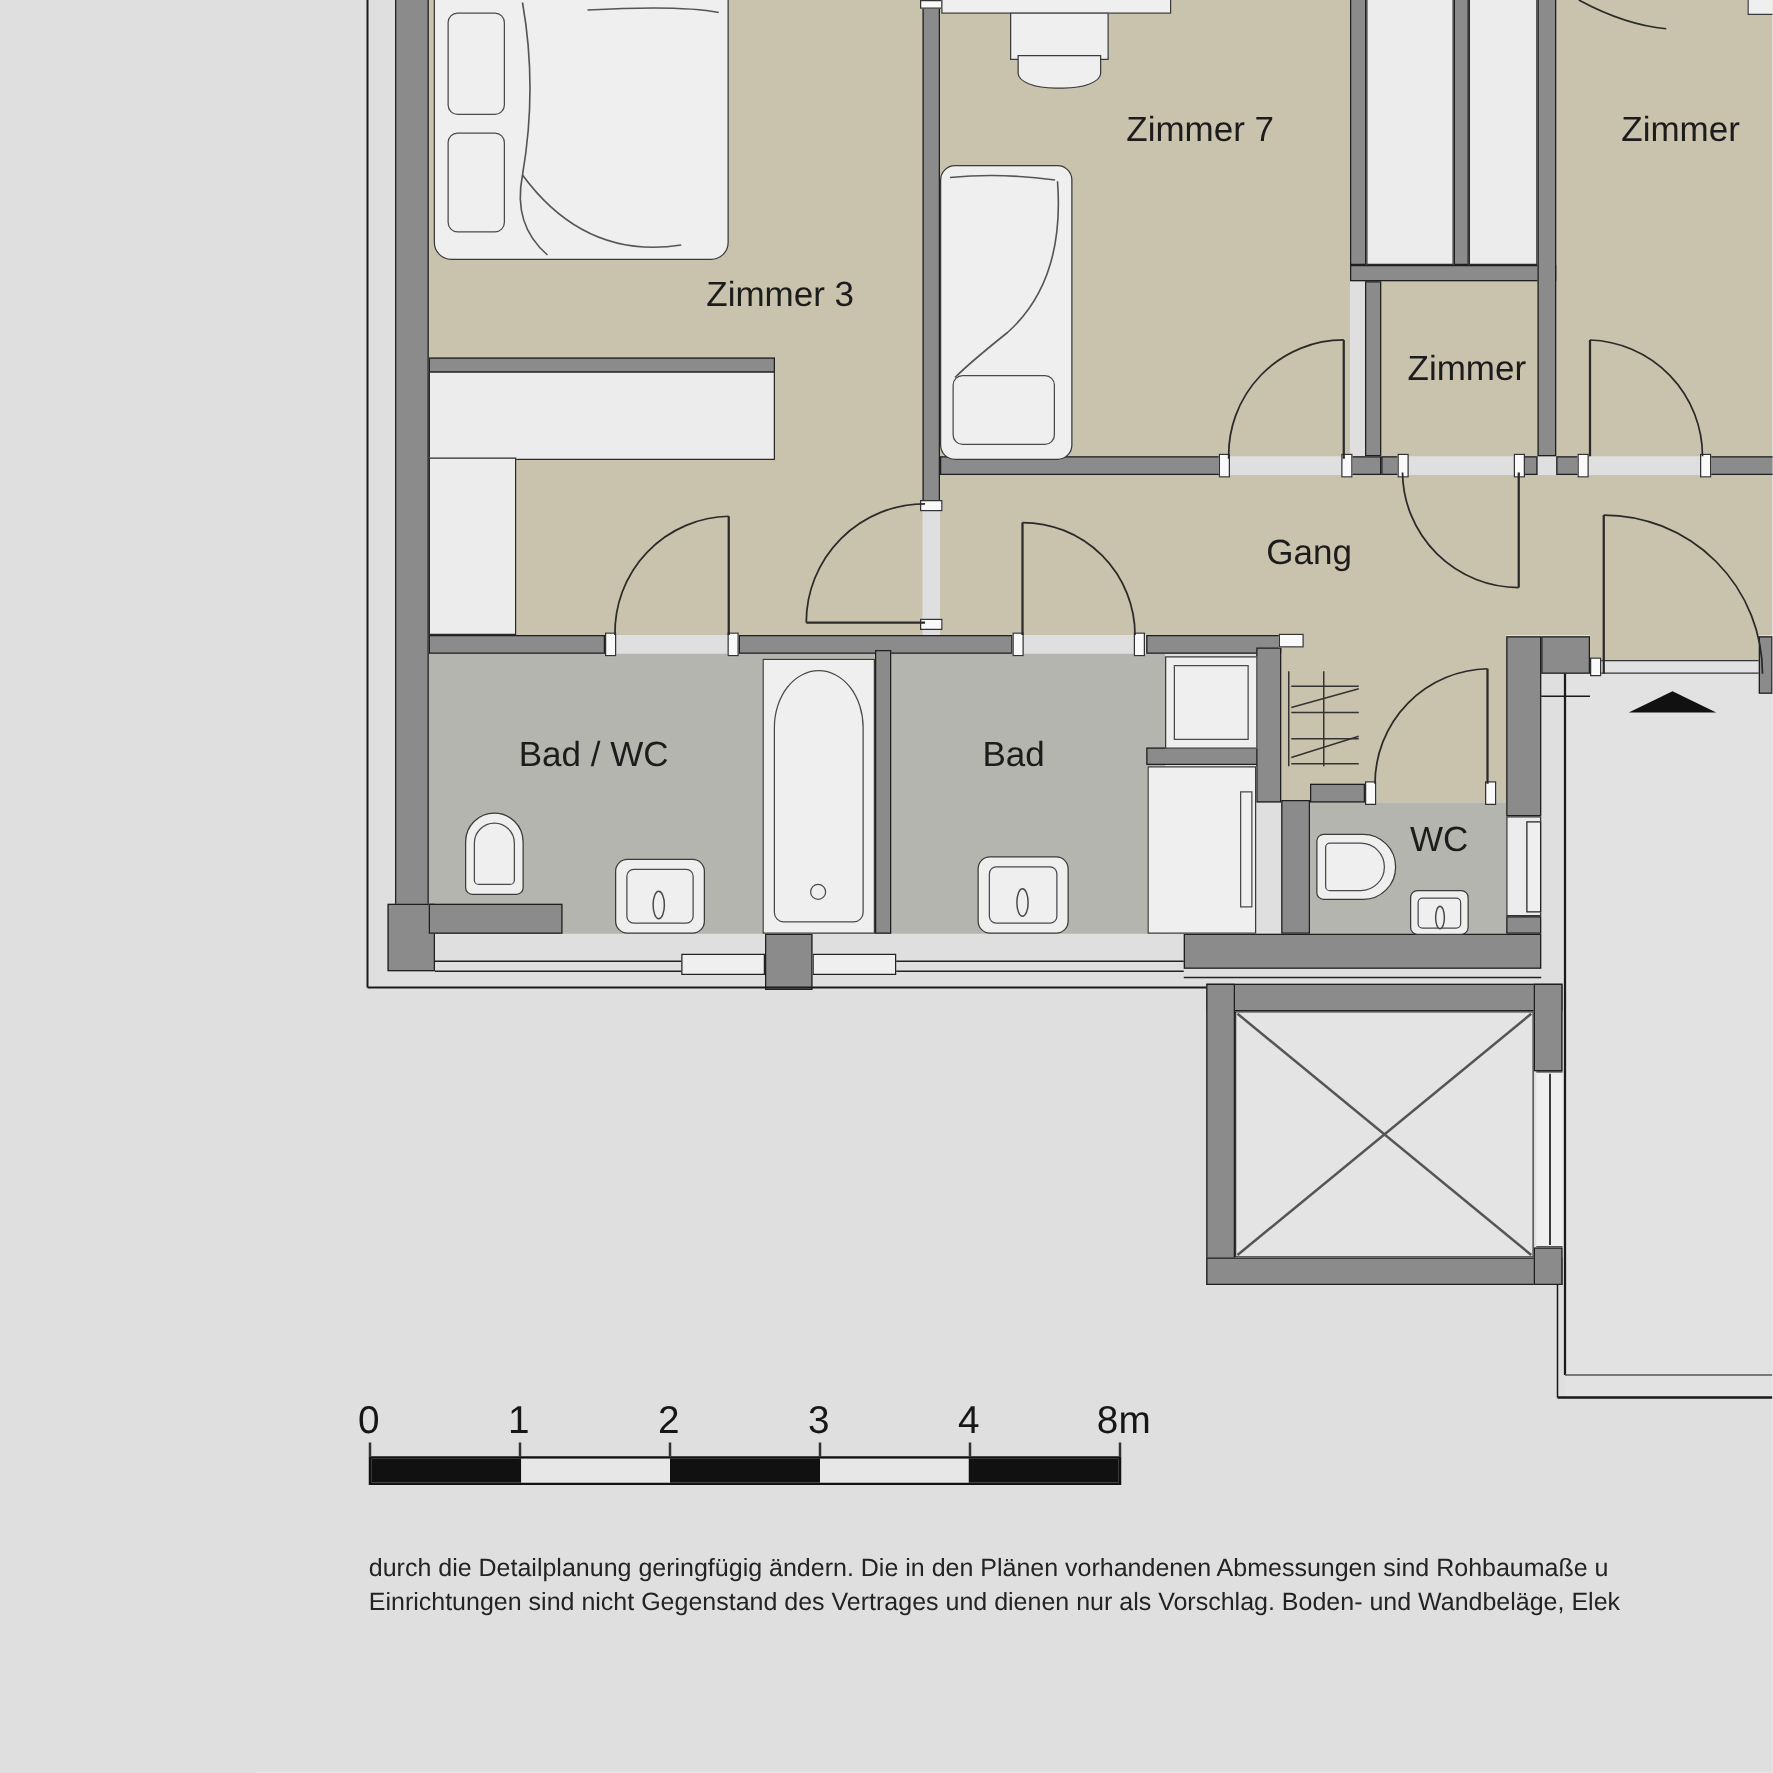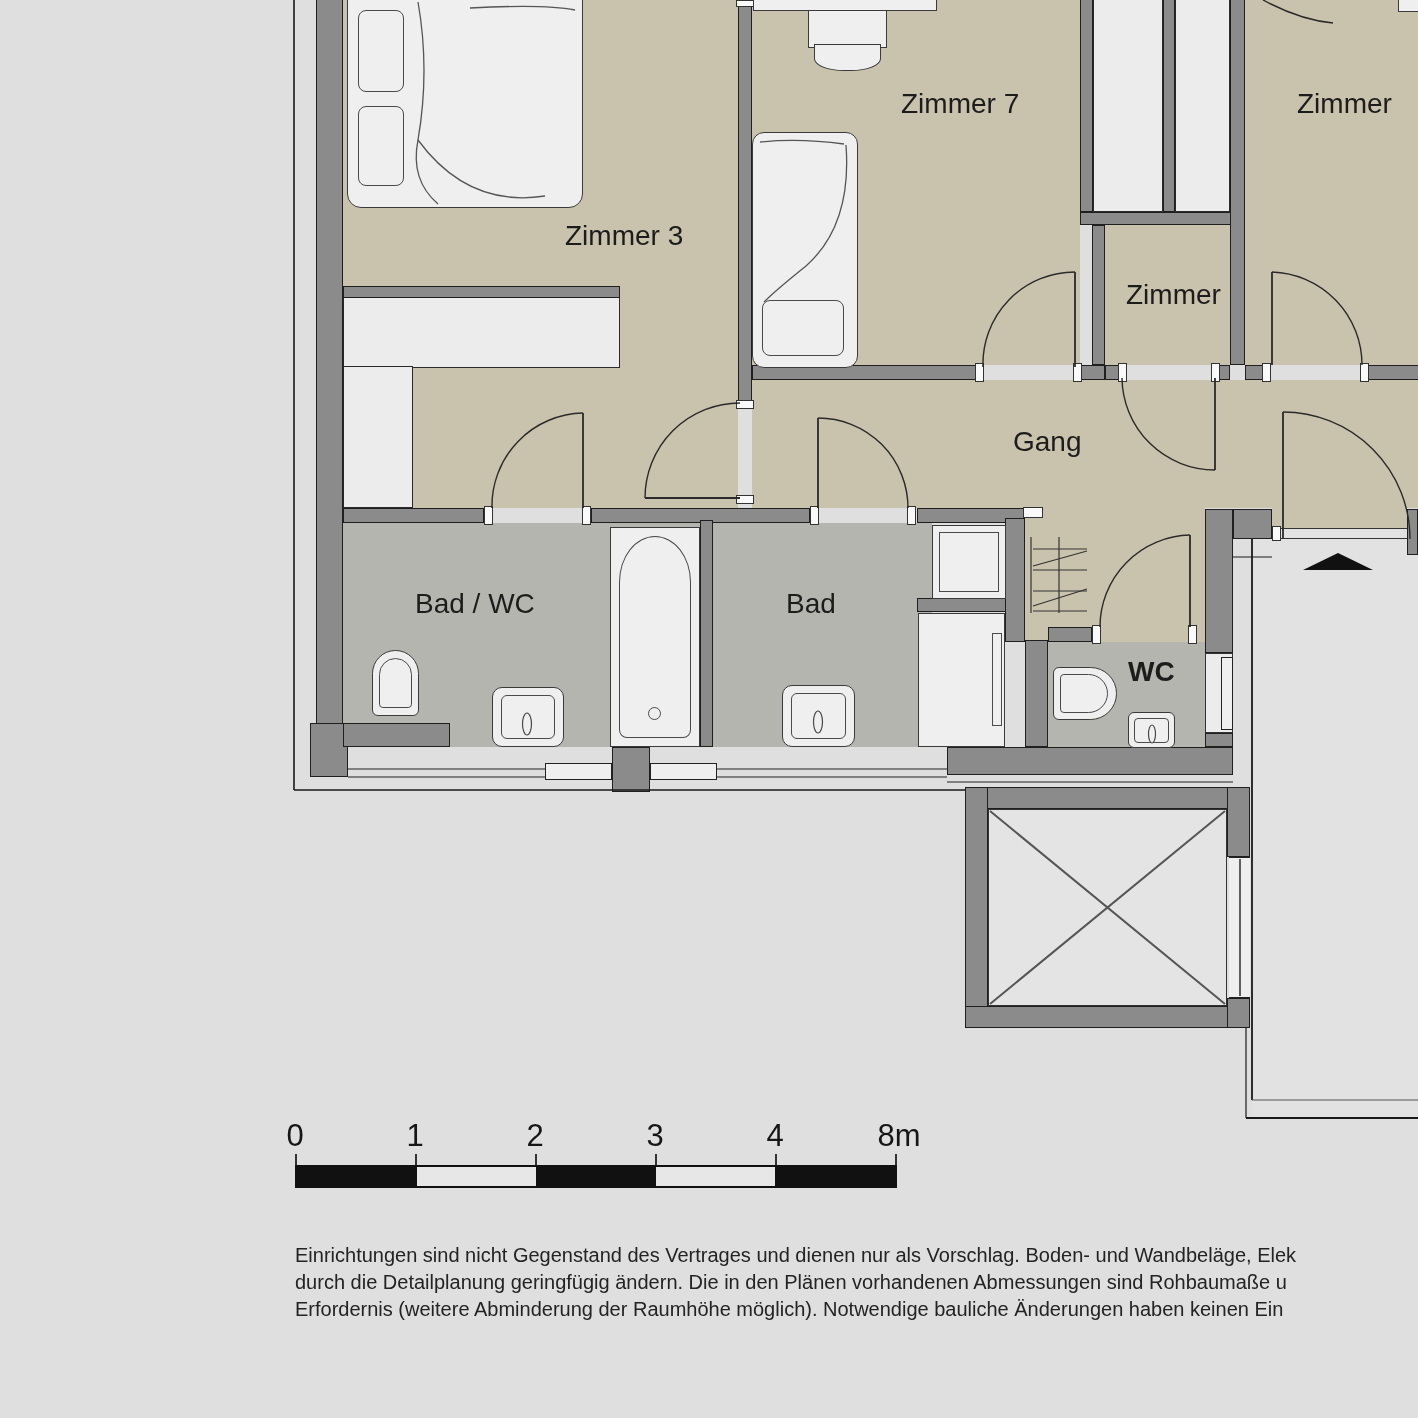--- a/index.html
+++ b/index.html
@@ -210,21 +210,21 @@
     </g>
   </svg>
 
   <div class="room-label" style="left:565px;top:222px;">Zimmer 3</div>
   <div class="room-label" style="left:901px;top:90px;">Zimmer 7</div>
   <div class="room-label" style="left:1297px;top:90px;">Zimmer</div>
   <div class="room-label" style="left:1126px;top:281px;">Zimmer</div>
   <div class="room-label" style="left:1013px;top:428px;">Gang</div>
   <div class="room-label" style="left:415px;top:590px;">Bad / WC</div>
   <div class="room-label" style="left:786px;top:590px;">Bad</div>
-  <div class="room-label" style="left:1128px;top:658px;font-weight:bold;">WC</div>
+  <div class="room-label" style="left:1128px;top:658px;">WC</div>
 
   <div class="abs" style="left:295px;top:1118px;width:620px;height:70px;">
     <div class="scale-num" style="left:0px;">0</div>
     <div class="scale-num" style="left:120px;">1</div>
     <div class="scale-num" style="left:240px;">2</div>
     <div class="scale-num" style="left:360px;">3</div>
     <div class="scale-num" style="left:480px;">4</div>
     <div class="scale-num" style="left:604px;">8m</div>
 
     <div class="abs" style="left:0px;top:36px;width:1.5px;height:11px;background:#333;"></div>
@@ -237,18 +237,17 @@
     <div class="abs" style="left:0px;top:47px;width:602px;height:23px;border:2px solid #111;">
       <div class="scale-seg" style="left:0%;width:20%;background:#111;"></div>
       <div class="scale-seg" style="left:20%;width:20%;background:#e7e7e7;"></div>
       <div class="scale-seg" style="left:40%;width:20%;background:#111;"></div>
       <div class="scale-seg" style="left:60%;width:20%;background:#e7e7e7;"></div>
       <div class="scale-seg" style="left:80%;width:20%;background:#111;"></div>
     </div>
   </div>
 
   <div class="abs" style="left:295px;top:1242px;width:1123px;overflow:hidden;">
+    <div class="disc-line">durch die Detailplanung geringfügig ändern. Die in den Plänen vorhandenen Abmessungen sind Rohbaumaße u</div>
     <div class="disc-line">Einrichtungen sind nicht Gegenstand des Vertrages und dienen nur als Vorschlag. Boden- und Wandbeläge, Elek</div>
-    <div class="disc-line">durch die Detailplanung geringfügig ändern. Die in den Plänen vorhandenen Abmessungen sind Rohbaumaße u</div>
-    <div class="disc-line">Erfordernis (weitere Abminderung der Raumhöhe möglich). Notwendige bauliche Änderungen haben keinen Ein</div>
   </div>
 
 </div>
 
 </body></html>

